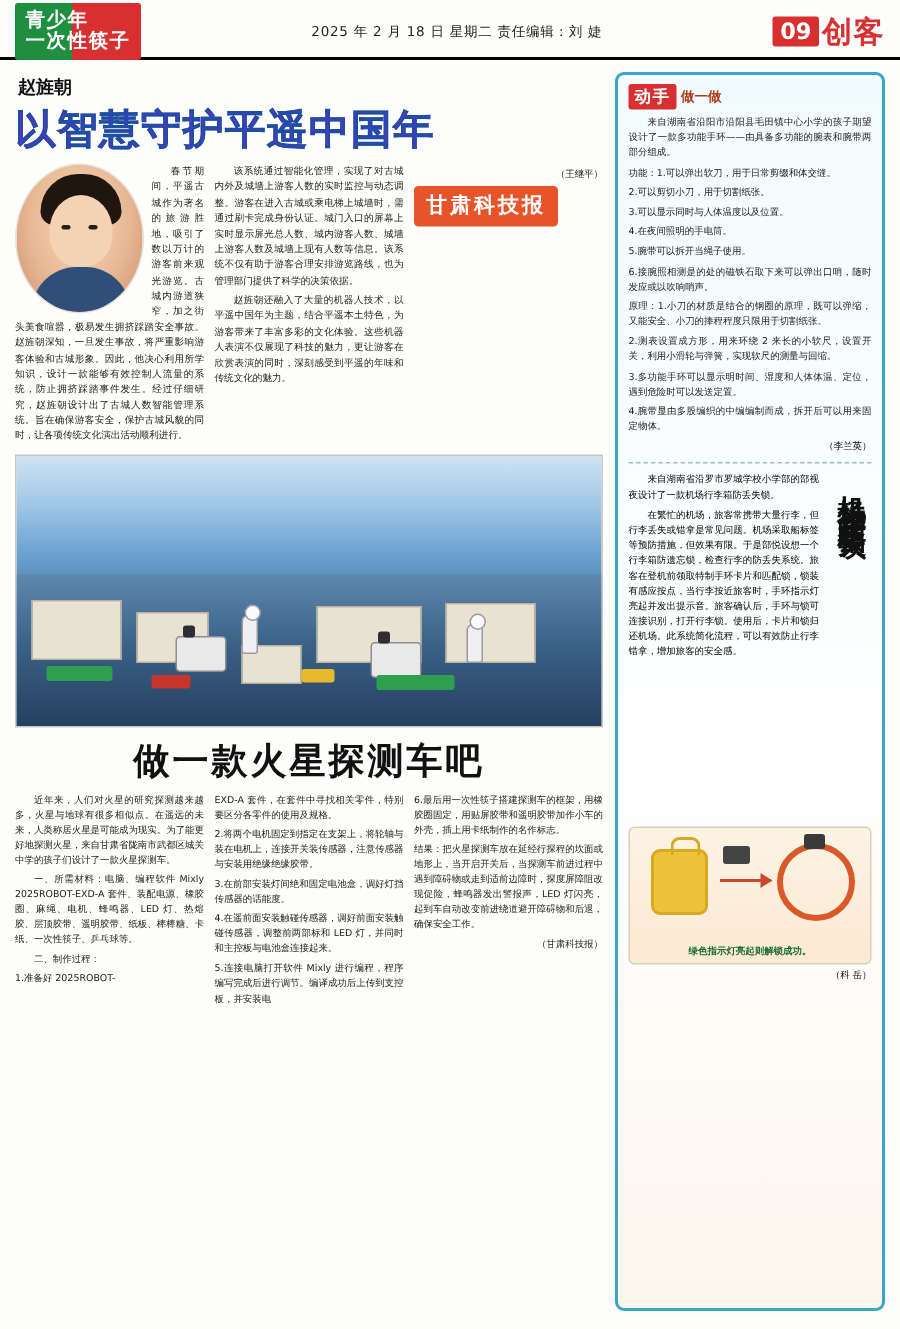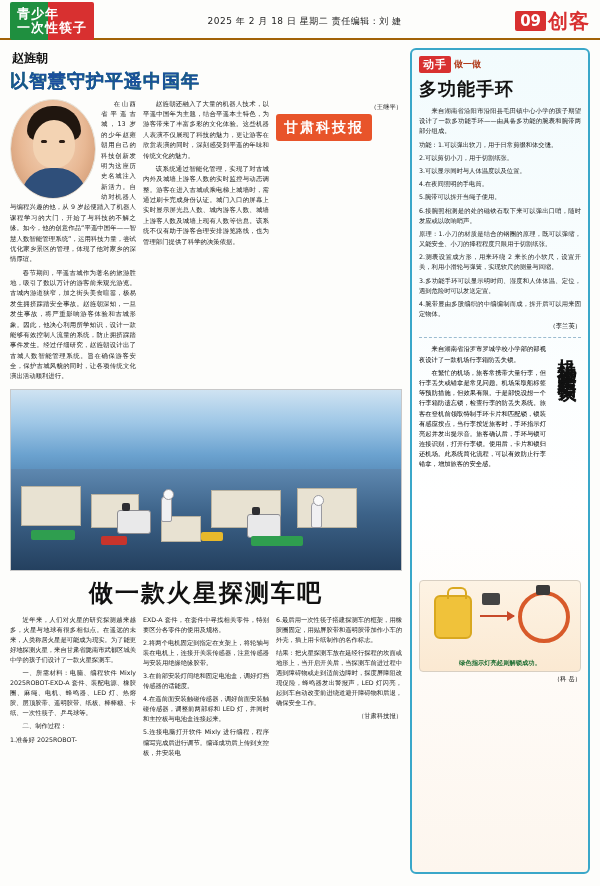--- a/index.html
+++ b/index.html
@@ -18,21 +18,21 @@
     background: #fdfdfb;
     padding: 0;
   }
 
   
   .masthead {
     display: flex;
     align-items: center;
     height: 40px;
     padding: 4px 10px 0 10px;
-    border-bottom: 2px solid #a16207;
+    border-bottom: 2px solid #000000;
   }
   .logo-box {
     background: linear-gradient(90deg,#1f8f3f 0%, #1f8f3f 45%, #d83030 45%, #d83030 100%);
     color: #fff;
     font-weight: bold;
     font-size: 13px;
     padding: 5px 7px;
     line-height: 1.05;
     letter-spacing: 1px;
     white-space: nowrap;
@@ -84,23 +84,23 @@
   }
 
   
   .byline {
     font-size: 12px;
     font-weight: bold;
     color: #111;
     margin: 2px 0 4px 2px;
   }
   .headline {
-    font-size: 18px;
-    font-weight: bold;
-    color: #15803d;
+    font-size: 27px;
+    font-weight: bold;
+    color: #6d28d9;
     letter-spacing: 1px;
     line-height: 1.15;
     margin: 0 0 7px 0;
     -webkit-text-stroke: 0.3px #1b4fa0;
   }
   .lead-body {
     display: flex;
     gap: 7px;
   }
   .lead-col {
@@ -318,26 +318,25 @@
 
       <div class="lead-body">
         <div class="lead-col">
           <div class="portrait">
             <div class="hair"></div>
             <div class="face"></div>
             <div class="eye1"></div>
             <div class="eye2"></div>
             <div class="body"></div>
           </div>
-          <p>在山西省平遥古城，13 岁的少年赵雍朝用自己的科技创新发明为这座历史名城注入新活力。自幼对机器人与编程兴趣的他，从 9 岁起便踏入了机器人课程学习的大门，开始了与科技的不解之缘。如今，他的创意作品“平遥中国年——智慧人数智能管理系统”，运用科技力量，尝试优化家乡景区的管理，体现了他对家乡的深情厚谊。</p>
           <p>春节期间，平遥古城作为著名的旅游胜地，吸引了数以万计的游客前来观光游览。古城内游道狭窄，加之街头美食喧嚣，极易发生拥挤踩踏安全事故。赵旌朝深知，一旦发生事故，将严重影响游客体验和古城形象。因此，他决心利用所学知识，设计一款能够有效控制人流量的系统，防止拥挤踩踏事件发生。经过仔细研究，赵旌朝设计出了古城人数智能管理系统。旨在确保游客安全，保护古城风貌的同时，让各项传统文化演出活动顺利进行。</p>
         </div>
         <div class="lead-col">
+          <p>该系统通过智能化管理，实现了对古城内外及城墙上游客人数的实时监控与动态调整。游客在进入古城或乘电梯上城墙时，需通过刷卡完成身份认证。城门入口的屏幕上实时显示屏光总人数、城内游客人数、城墙上游客人数及城墙上现有人数等信息。该系统不仅有助于游客合理安排游览路线，也为管理部门提供了科学的决策依据。</p>
           <p>赵旌朝还融入了大量的机器人技术，以平遥中国年为主题，结合平遥本土特色，为游客带来了丰富多彩的文化体验。这些机器人表演不仅展现了科技的魅力，更让游客在欣赏表演的同时，深刻感受到平遥的年味和传统文化的魅力。</p>
-          <p>该系统通过智能化管理，实现了对古城内外及城墙上游客人数的实时监控与动态调整。游客在进入古城或乘电梯上城墙时，需通过刷卡完成身份认证。城门入口的屏幕上实时显示屏光总人数、城内游客人数、城墙上游客人数及城墙上现有人数等信息。该系统不仅有助于游客合理安排游览路线，也为管理部门提供了科学的决策依据。</p>
         </div>
         <div class="lead-col">
           <div class="credit">（王继平）</div>
           <div class="creator-banner">甘肃科技报</div>
         </div>
       </div>
 
       <div class="photo">
         <div class="ph-ground"></div>
         <div class="ph-brick" style="left:10px; top:96px; width:60px; height:40px;"></div>
@@ -377,21 +376,20 @@
           <div class="credit">（甘肃科技报）</div>
         </div>
       </div>
     </div>
 
     <div class="col-right">
       <div class="badge-row">
         <span class="badge-red">动手</span>
         <span class="badge-txt">做一做</span>
       </div>
-      <div class="r-title">多功能手环</div>
       <div class="r-body">
         <p>来自湖南省沿阳市沿阳县毛田镇中心小学的孩子期望设计了一款多功能手环——由具备多功能的腕表和腕带两部分组成。</p>
         <p class="noind">功能：1.可以弹出软刀，用于日常剪缀和体交缝。</p>
         <p class="noind">2.可以剪切小刀，用于切割纸张。</p>
         <p class="noind">3.可以显示同时与人体温度以及位置。</p>
         <p class="noind">4.在夜间照明的手电筒。</p>
         <p class="noind">5.腕带可以拆开当绳子使用。</p>
         <p class="noind">6.接腕照相测是的处的磁铁石取下来可以弹出口哨，随时发应或以吹响哨声。</p>
         <p class="noind">原理：1.小刀的材质是结合的钢圈的原理，既可以弹缩，又能安全、小刀的捧程程度只限用于切割纸张。</p>
         <p class="noind">2.测表设置成方形，用来环绕 2 来长的小软尺，设置开关，利用小滑轮与弹簧，实现软尺的测量与回缩。</p>

